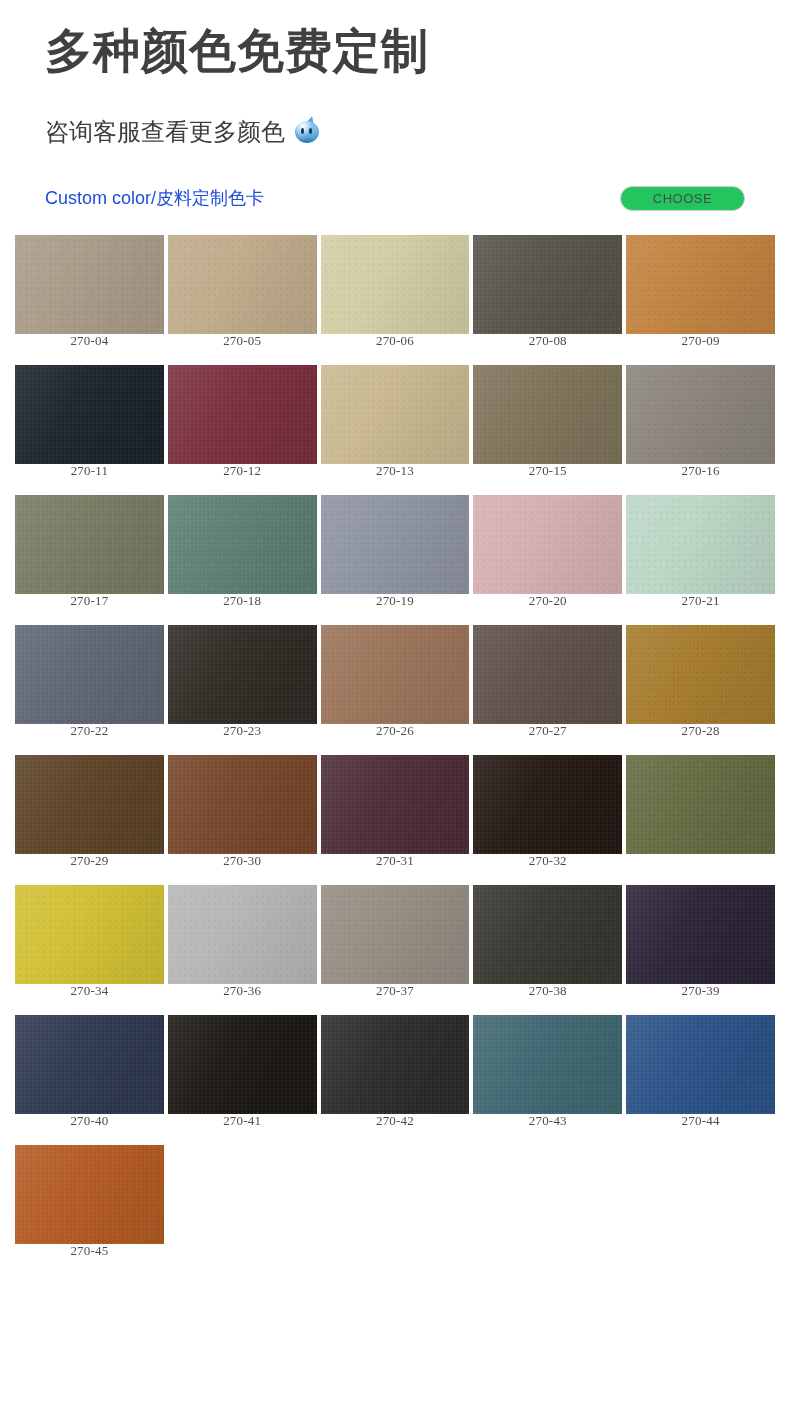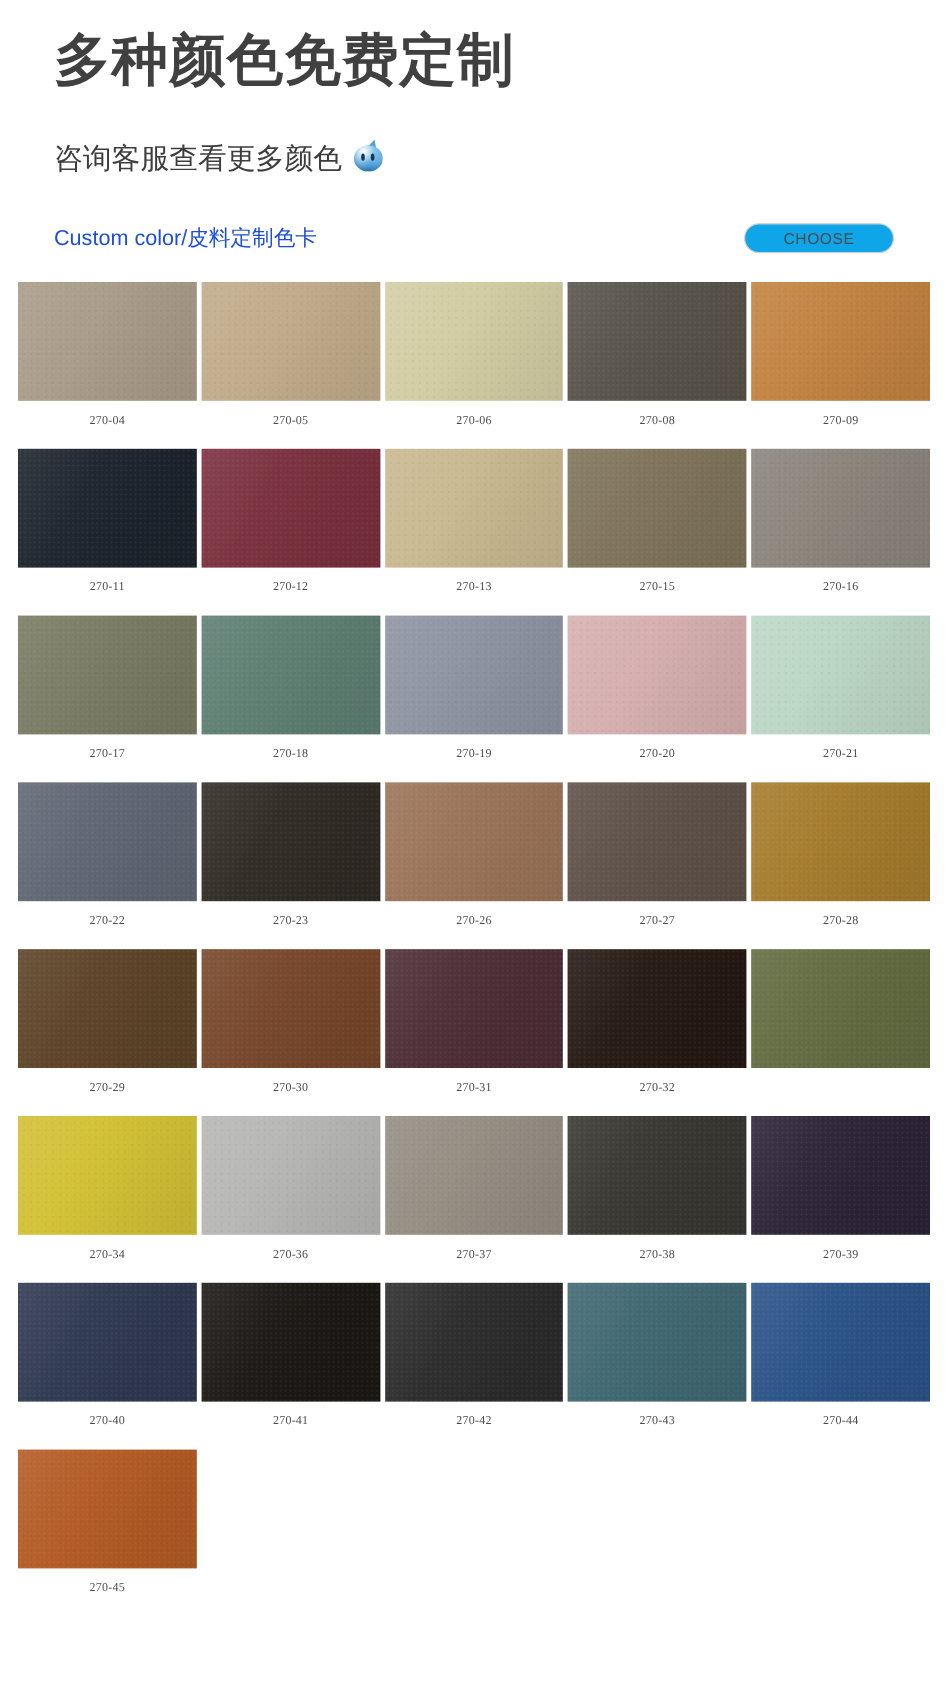--- a/index.html
+++ b/index.html
@@ -95,21 +95,21 @@
     font-size:18px;
     color:#1d4ed8;
     letter-spacing:0;
     white-space:nowrap;
   }
   .choose-btn {
     width:125px;
     height:25px;
     border:1px solid #cfcfcf;
     border-radius:13px;
-    background:#0ea5e9;
+    background:#22c55e;
     display:flex;
     align-items:center;
     justify-content:center;
     font-family:"Liberation Sans", sans-serif;
     font-size:13px;
     letter-spacing:.5px;
     color:#4a4a4a;
     cursor:pointer;
   }
 
@@ -144,24 +144,23 @@
   .chip::after {
     content:"";
     position:absolute; inset:0;
     background:linear-gradient(118deg, rgba(255,255,255,.10) 0%, rgba(255,255,255,.02) 38%, rgba(0,0,0,.05) 72%, rgba(0,0,0,.09) 100%);
   }
 
   .chip-label {
     display:block;
     text-align:center;
     font-family:"Liberation Serif", serif;
-    font-size:10px;
+    font-size:13px;
     color:#4c4c4c;
     line-height:1;
-    padding-top:12px;
     padding-bottom:18px;
     letter-spacing:.2px;
   }
 </style>
 </head>
 <body>
 
 <div class="page">
 
   <div class="header">

